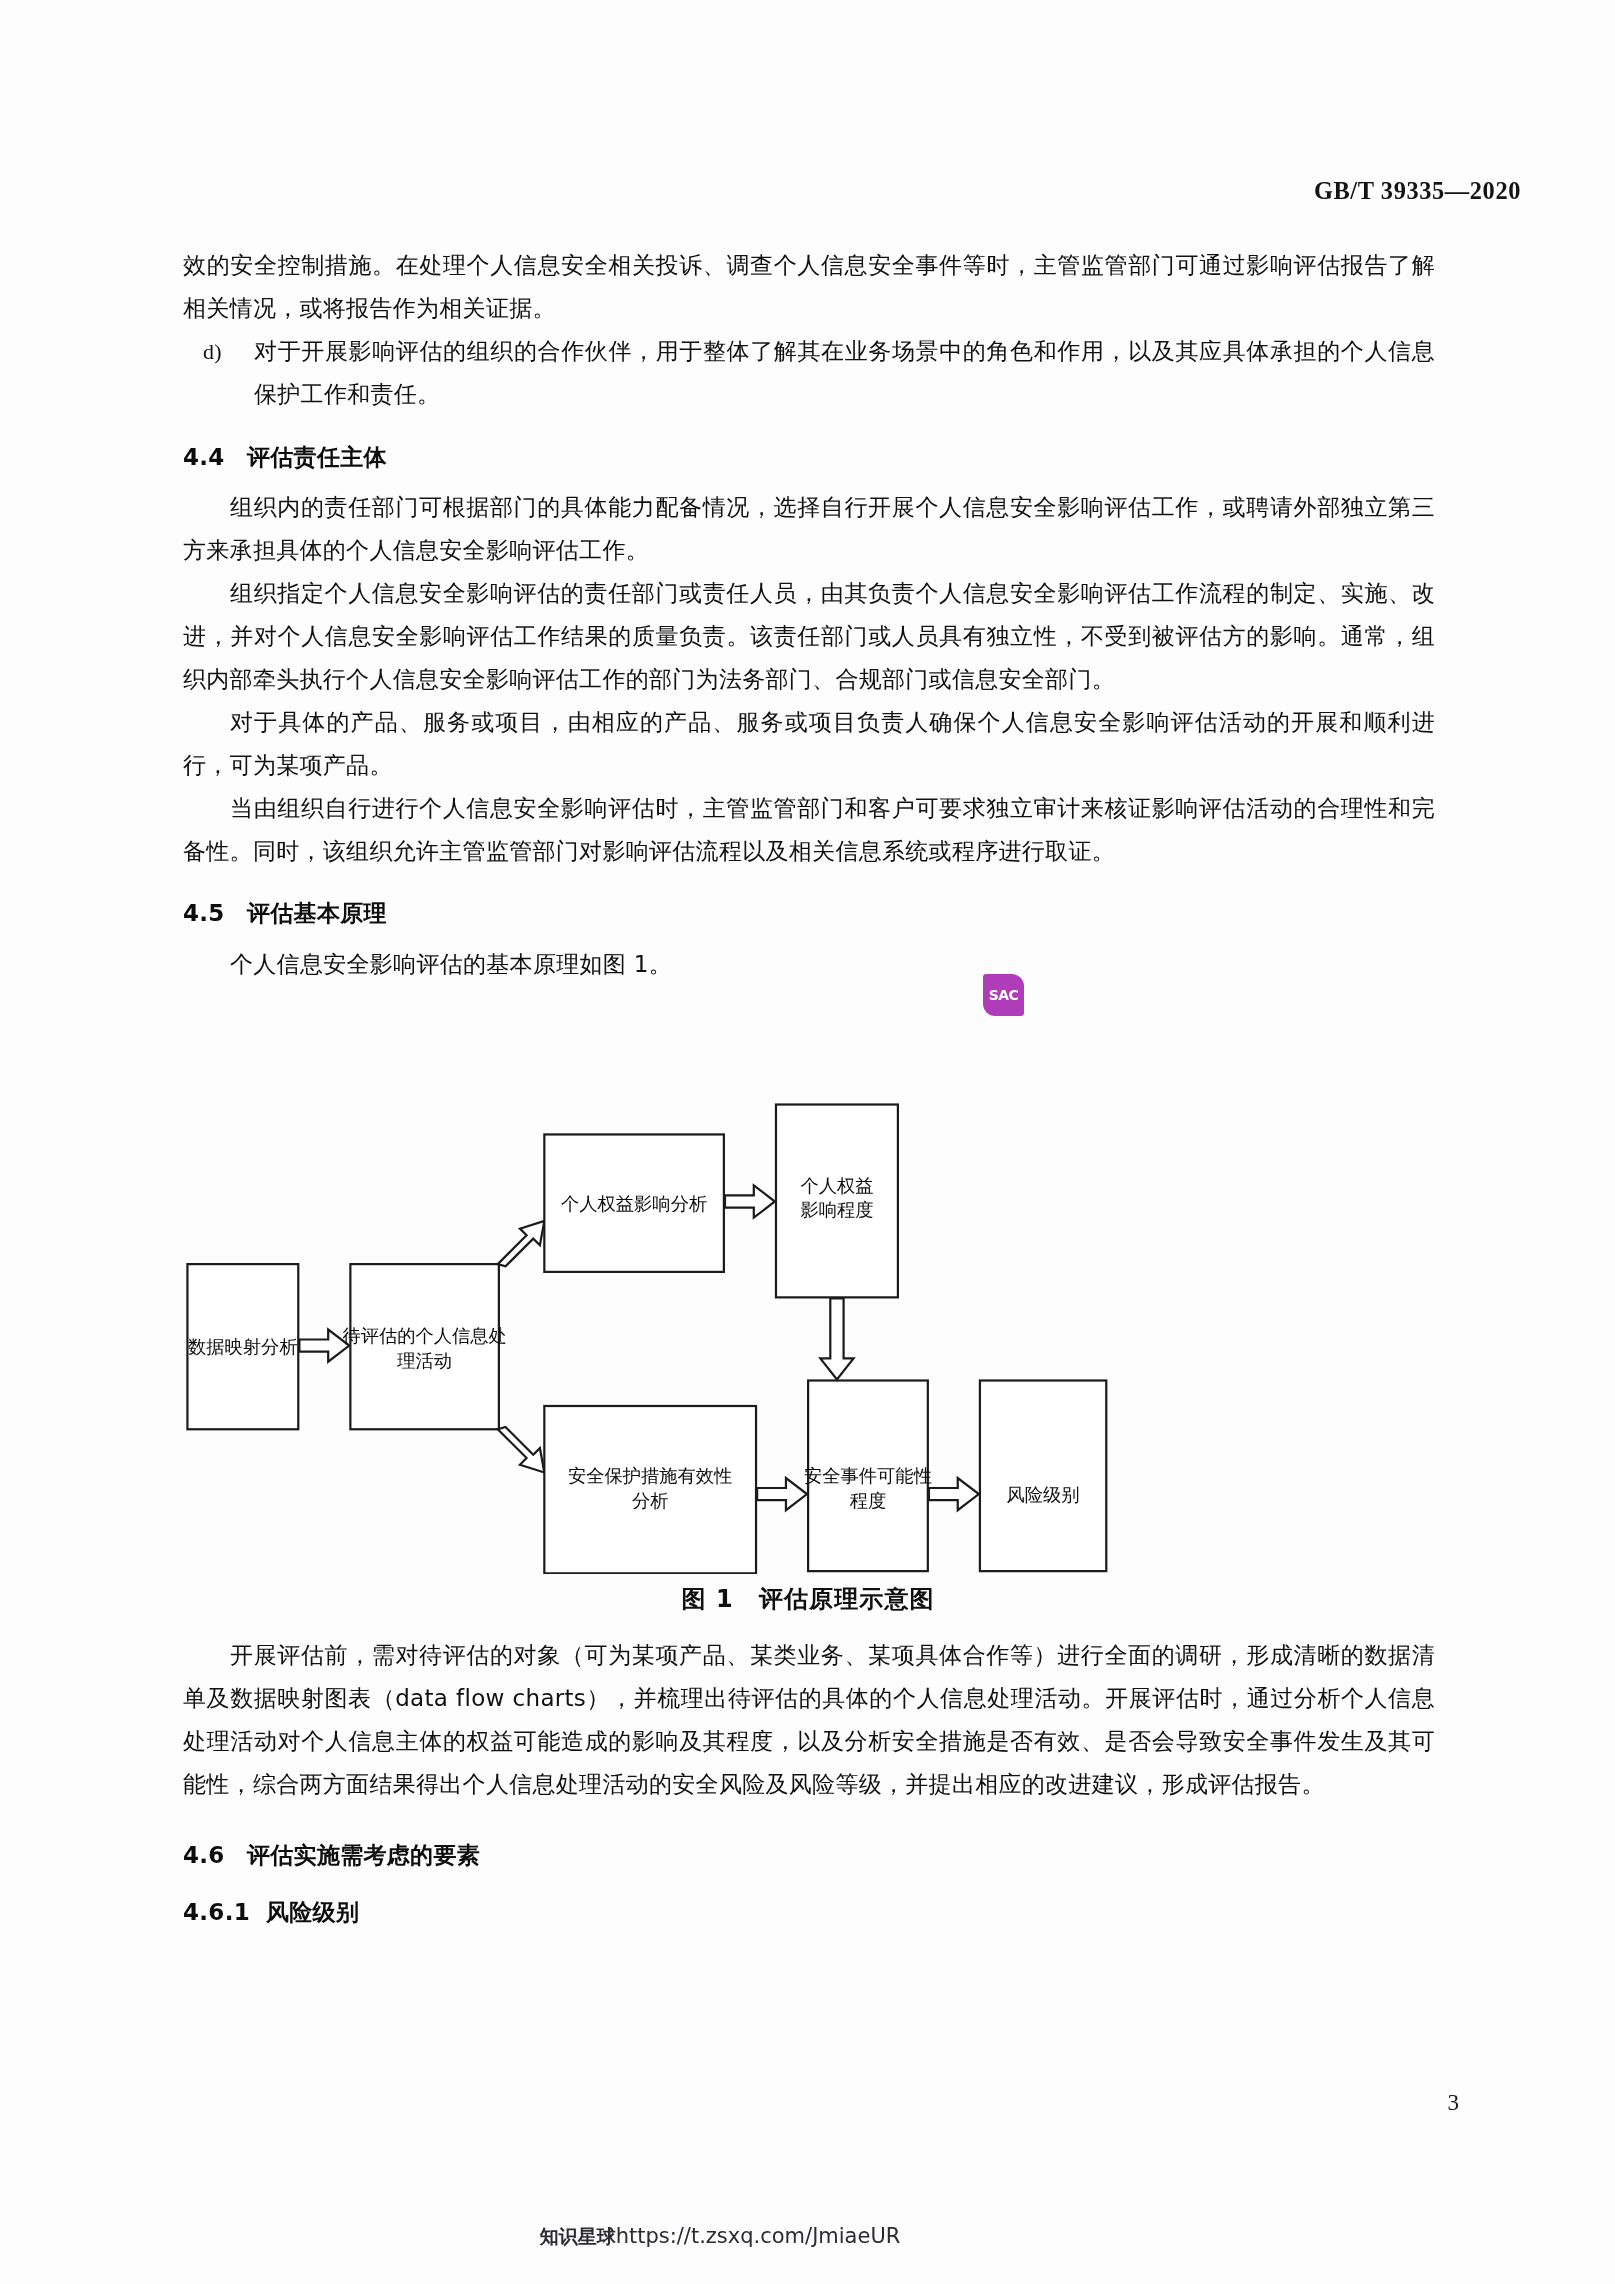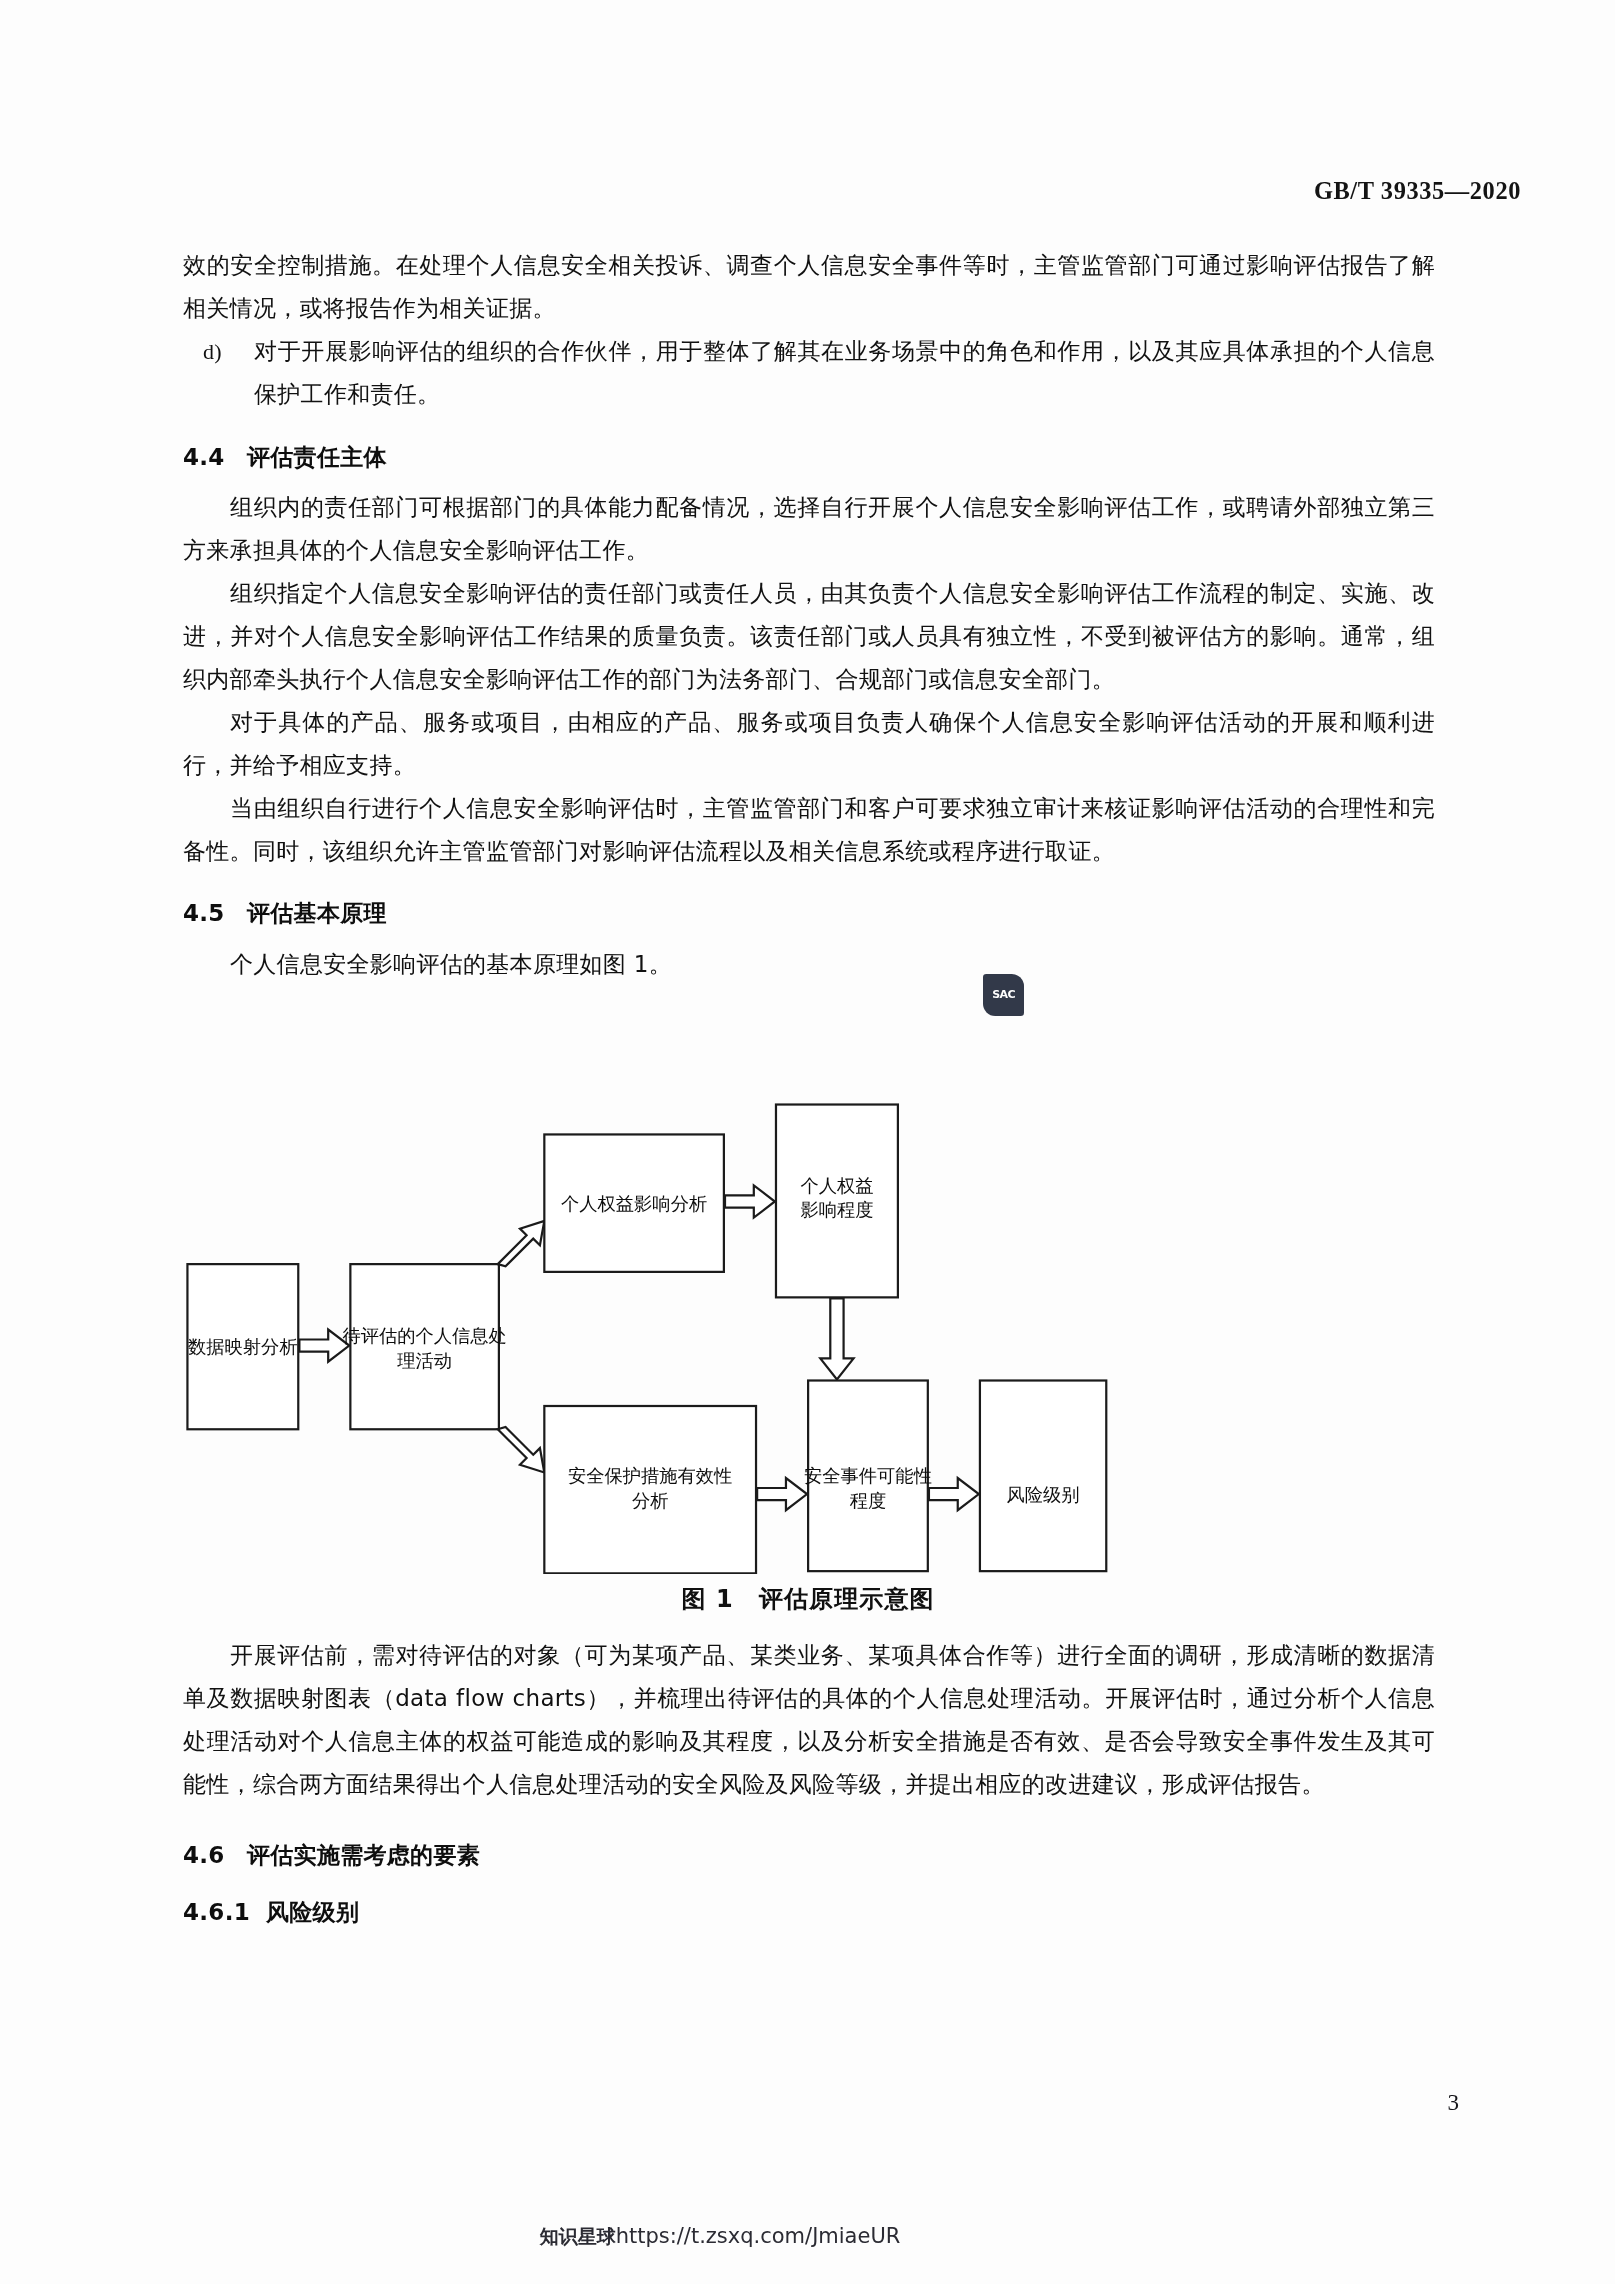--- a/index.html
+++ b/index.html
@@ -109,25 +109,25 @@
   }
 
   
   .watermark-sac {
     position: absolute;
     top: 974px;
     left: 983px;
     width: 41px;
     height: 42px;
     color: #ffffff;
-    background: #0f172a;
+    background: #a21caf;
     border-radius: 3.3px 12.2px 3.3px 12.2px;
     font-family: "DejaVu Sans", "Liberation Sans", sans-serif;
     font-weight: bold;
-    font-size: 11px;
+    font-size: 14px;
     line-height: 42px;
     text-align: center;
     letter-spacing: -0.6px;
     opacity: 0.85;
   }
 
   
   .page-number {
     position: absolute;
     top: 2090px;
@@ -187,21 +187,21 @@
     <h2 class="sec-head">
       <span class="sec-num">4.4</span><span>评估责任主体</span>
     </h2>
 
     <div class="gap-sm"></div>
 
     <p class="body-text indent">组织内的责任部门可根据部门的具体能力配备情况，选择自行开展个人信息安全影响评估工作，或聘请外部独立第三方来承担具体的个人信息安全影响评估工作。</p>
 
     <p class="body-text indent">组织指定个人信息安全影响评估的责任部门或责任人员，由其负责个人信息安全影响评估工作流程的制定、实施、改进，并对个人信息安全影响评估工作结果的质量负责。该责任部门或人员具有独立性，不受到被评估方的影响。通常，组织内部牵头执行个人信息安全影响评估工作的部门为法务部门、合规部门或信息安全部门。</p>
 
-    <p class="body-text indent">对于具体的产品、服务或项目，由相应的产品、服务或项目负责人确保个人信息安全影响评估活动的开展和顺利进行，并给予相应支持。</p>
+    <p class="body-text indent">对于具体的产品、服务或项目，由相应的产品、服务或项目负责人确保个人信息安全影响评估活动的开展和顺利进行，可为某项产品。</p>
 
     <p class="body-text indent">当由组织自行进行个人信息安全影响评估时，主管监管部门和客户可要求独立审计来核证影响评估活动的合理性和完备性。同时，该组织允许主管监管部门对影响评估流程以及相关信息系统或程序进行取证。</p>
 
     <div class="gap-md"></div>
 
     <h2 class="sec-head">
       <span class="sec-num">4.5</span><span>评估基本原理</span>
     </h2>
 
     <div class="gap-sm"></div>

